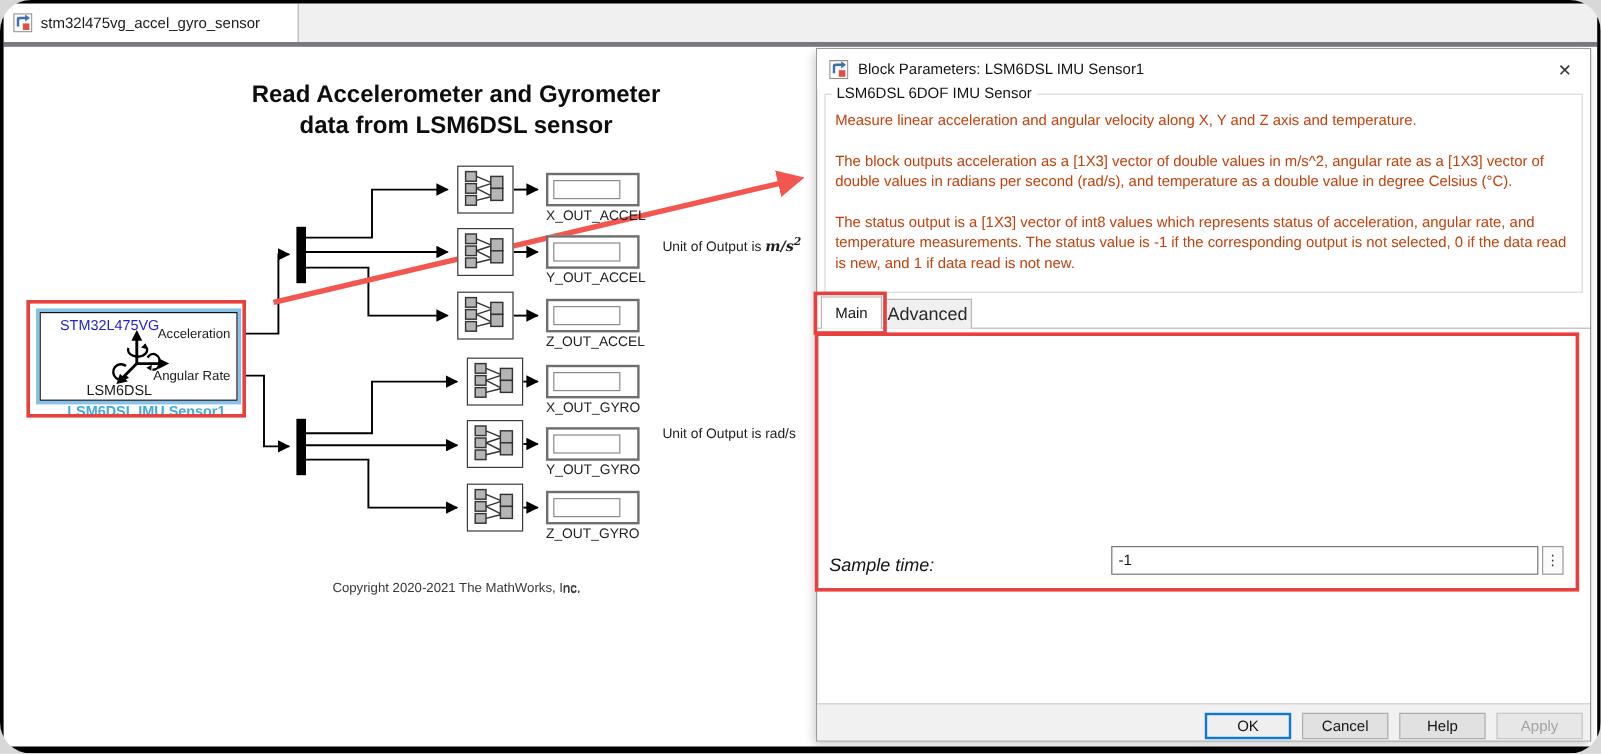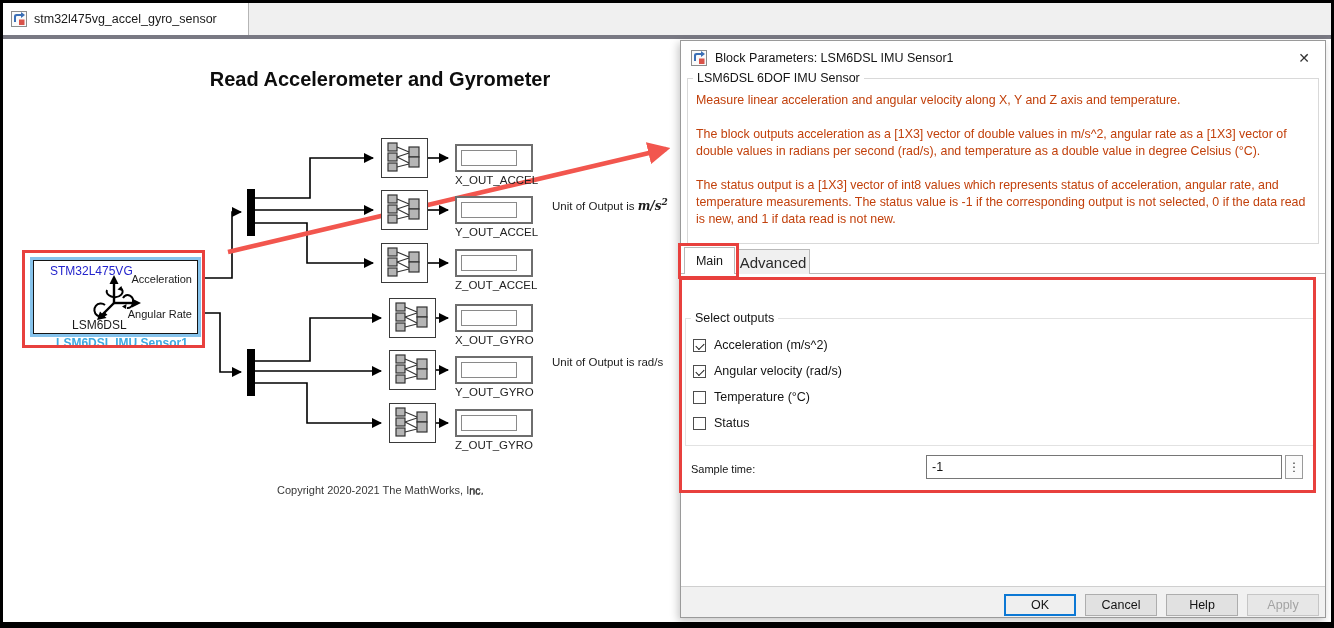--- a/index.html
+++ b/index.html
@@ -1,20 +1,20 @@
 <!DOCTYPE html>
 <html style="--hl: #e8403d; --hl-arrow: #f2564e; --accent: #0c78d4; --navy: #2323cc; --cyan: #3fa9e0;"><head>
 <meta charset="utf-8">
 <style>
   * { margin:0; padding:0; box-sizing:border-box; }
   html,body { background:#d8d8d8; }
   body { font-family:"Liberation Sans", sans-serif; }
   #screen {
     position:relative; width:1334px; height:628px; background:#fff;
-    overflow:hidden; cursor:default; -webkit-user-select:none; user-select:none;
+    overflow:hidden; cursor:default; -webkit-user-select:none; user-select:none;border-radius:26px;
   }
   .window-frame { position:absolute; inset:0; border:3px solid #000; border-bottom-width:6px; pointer-events:none; z-index:60; }
 
   
   .tabbar { position:absolute; left:3px; top:3px; right:3px; height:32px; background:#f0f0f0; z-index:5; }
   .doc-tab { position:absolute; left:0; top:0; width:246px; height:32px; background:#fff;
              border-right:1px solid #b5b5b5; display:flex; align-items:center; gap:7px; padding-left:8px; }
   .doc-tab-label { font-size:12.5px; color:#1a1a1a; }
   .toolstrip-edge { position:absolute; left:3px; right:3px; top:35px; height:4px; background:#797983; z-index:5; }
 
@@ -76,21 +76,21 @@
   .hl-params { left:-2px; top:236px; width:637px; height:216px; }
 
   .row-onboard { position:absolute; left:4px; top:241px; width:630px; height:31px; border:1px solid #e2e2e2; background:#fff; }
   .grp-outputs { position:absolute; left:4px; top:277px; width:630px; height:128px; border:1px solid #e2e2e2; background:#fff; }
 
   .checkbox { position:absolute; width:13px; height:13px; border:1px solid #4d4d4d; background:#fff; }
   .checkbox.checked::after { content:""; position:absolute; left:2px; top:2.5px; width:7px; height:4px;
       border-left:1.8px solid #1a1a1a; border-bottom:1.8px solid #1a1a1a; transform:rotate(-45deg); }
   .cb-label { position:absolute; font-size:12.5px; color:#141414; white-space:nowrap; }
 
-  .sample-label { position:absolute; left:10px; top:422px; font-size:11px; color:#141414; }
+  .sample-label { position:absolute; left:10px; top:422px; font-size:15px; color:#141414;font-style:italic; }
   .sample-input { position:absolute; left:245px; top:414px; width:356px; height:24px; border:1px solid #767676;
                   font-size:12.5px; font-family:"Liberation Sans",sans-serif; padding:0 5px; color:#141414; background:#fff; }
   .expand-btn { position:absolute; left:604px; top:414px; width:18px; height:24px; border:1px solid #9a9a9a; background:#fbfbfb;
                 display:flex; align-items:center; justify-content:center; font-size:12px; color:#333; }
 
   .dlg-footer { position:absolute; left:0; right:0; top:545px; bottom:0; background:#f1f1f1; border-top:1px solid #cfcfcf; }
   .btn { position:absolute; top:7px; width:72px; height:22px; background:#e1e1e1; border:1px solid #adadad;
          font-size:12.5px; color:#141414; display:flex; align-items:center; justify-content:center; }
   .btn-ok { left:323px; border:2px solid var(--accent,#0c78d4); background:#efefef;text-align:right; }
   .btn-cancel { left:404px; } .btn-help { left:485px; }
@@ -108,20 +108,21 @@
         <path d="M3 11 L3 5 Q3 3 5.5 3 L10 3 L10 1 L14 4 L10 7 L10 5 L6 5 Q5 5 5 6 L5 11 Z" fill="#3b6fb6"></path>
         <rect x="8" y="8.5" width="5.5" height="5.5" fill="#d9534a"></rect>
       </svg>
       <span class="doc-tab-label">stm32l475vg_accel_gyro_sensor</span>
     </div>
   </div>
   <div class="toolstrip-edge"></div>
 
   <div class="model-title">
     <div>Read Accelerometer and Gyrometer</div>
+    <div>data from LSM6DSL sensor</div>
   </div>
 
   <div class="unit-note" style="left:552px; top:197px;">
     <span>Unit of Output is </span><span class="unit-math"><span>m/s</span><sup>2</sup></span>
   </div>
   <div class="unit-note" style="left:552px; top:356px;">Unit of Output is rad/s</div>
 
   <div class="copyright">Copyright 2020-2021 The MathWorks, Inc.</div>
   <div class="copyright-frag">nc.</div>
 
@@ -308,31 +309,20 @@
       </div>
     </div>
 
     <div class="tab-main">Main</div>
     <div class="tab-advanced">Advanced</div>
     <div class="tab-strip-line"></div>
     <div class="hl hl-tab"></div>
     <div class="hl hl-params"></div>
 
 
-    <div class="grp-outputs">
-      <span class="grp-legend">Select outputs</span>
-      <div class="checkbox checked" style="left:7px; top:20px;"></div>
-      <span class="cb-label" style="left:28px; top:19px;">Acceleration (m/s^2)</span>
-      <div class="checkbox checked" style="left:7px; top:46px;"></div>
-      <span class="cb-label" style="left:28px; top:45px;">Angular velocity (rad/s)</span>
-      <div class="checkbox" style="left:7px; top:72px;"></div>
-      <span class="cb-label" style="left:28px; top:71px;">Temperature (°C)</span>
-      <div class="checkbox" style="left:7px; top:98px;"></div>
-      <span class="cb-label" style="left:28px; top:97px;">Status</span>
-    </div>
 
     <span class="sample-label">Sample time:</span>
     <input class="sample-input" type="text" value="-1" style="">
     <div class="expand-btn">⋮</div>
 
     <div class="dlg-footer">
       <div class="btn btn-ok">OK</div>
       <div class="btn btn-cancel">Cancel</div>
       <div class="btn btn-help">Help</div>
       <div class="btn btn-apply" aria-disabled="true">Apply</div>

